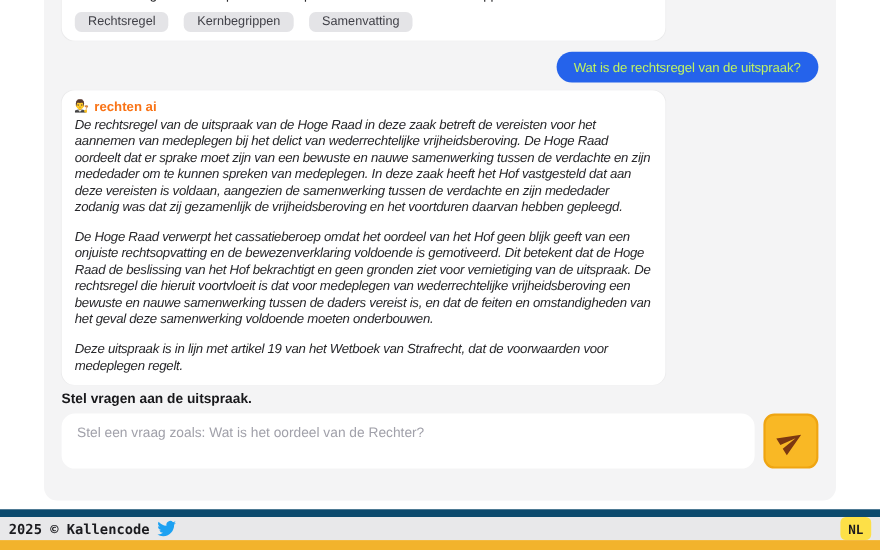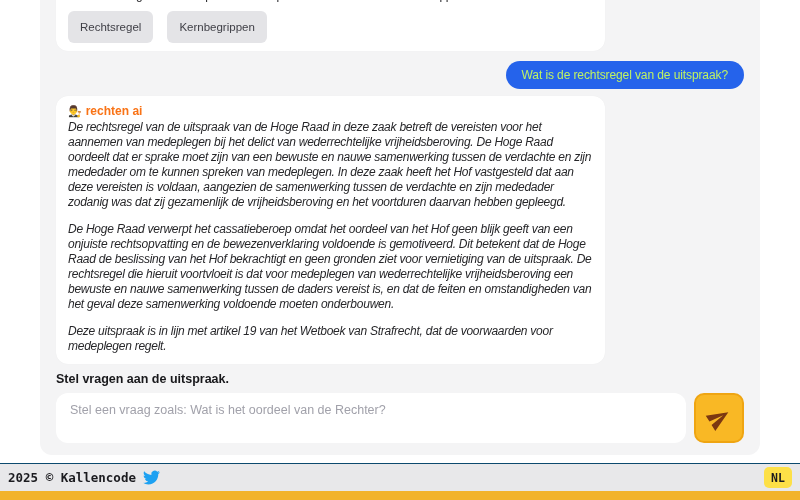--- a/index.html
+++ b/index.html
@@ -33,21 +33,21 @@
     letter-spacing: -0.2px;
     white-space: nowrap; overflow: hidden;
   }
   .chip-row { display: flex; gap: 14px; margin-top: 8px; }
   .chip {
     background: #e4e4e7;
     color: #3f3f46;
     border: none;
     border-radius: 6px;
     padding: 0 12px;
-    height: 32px;
+    height: 18px;
     font-size: 11.5px;
     line-height: 18px;
     font-family: "Liberation Sans", sans-serif;
     cursor: pointer;
   }
   .user-row { display: flex; justify-content: flex-end; margin-top: 10px; }
   .user-bubble {
     background: #2563eb;
     color: #bef264;
     border-radius: 14px;
@@ -69,21 +69,21 @@
     font-size: 12px;
     line-height: 15px;
     letter-spacing: -0.25px;
     margin-top: 1px;
     margin-bottom: 12px;
     font-style: italic;
   }
   .ai-card p:last-child { margin-bottom: 2px; }
   .composer {
     position: absolute;
-    left: 16px; right: 16px; bottom: 12px;
+    left: 16px; right: 16px; bottom: 29px;
   }
   .composer-label {
     font-size: 12.5px;
     font-weight: bold;
     color: #18181b;
     margin-bottom: 7px;
   }
   .composer-row { display: flex; align-items: center; gap: 8px; }
   .composer-input {
     flex: 1;
@@ -106,21 +106,21 @@
     background: #f9b825;
     border: 2px solid #efa512;
     cursor: pointer;
     display: flex; align-items: center; justify-content: center;
   }
   .send-btn svg { transform: rotate(-32deg); }
   .footer {
     position: absolute;
     left: 0; right: 0; top: 463px; height: 28px;
     background: #e8e8ea;
-    border-top: 1px solid #0c4a6e;
+    border-top: 7px solid #0c4a6e;
     display: flex;
     align-items: center;
     padding: 0 8px;
   }
   .copyright {
     font-family: "DejaVu Sans Mono", monospace;
     font-weight: bold;
     font-size: 12.5px;
     color: #1b1b1f;
   }
@@ -146,20 +146,21 @@
 </head>
 <body>
 
 <div class="chat-panel">
 
   <div class="msg-card intro-card">
     <div class="intro-line">Stel een vraag over de uitspraak of klik op een van de onderstaande knoppen om de</div>
     <div class="chip-row">
       <button class="chip">Rechtsregel</button>
       <button class="chip">Kernbegrippen</button>
+      <button class="chip">Samenvatting</button>
     </div>
   </div>
 
   <div class="user-row">
     <div class="user-bubble">Wat is de rechtsregel van de uitspraak?</div>
   </div>
 
   <div class="msg-card ai-card">
     <div class="ai-author">
       <span class="ai-avatar">👨‍⚖️</span>

